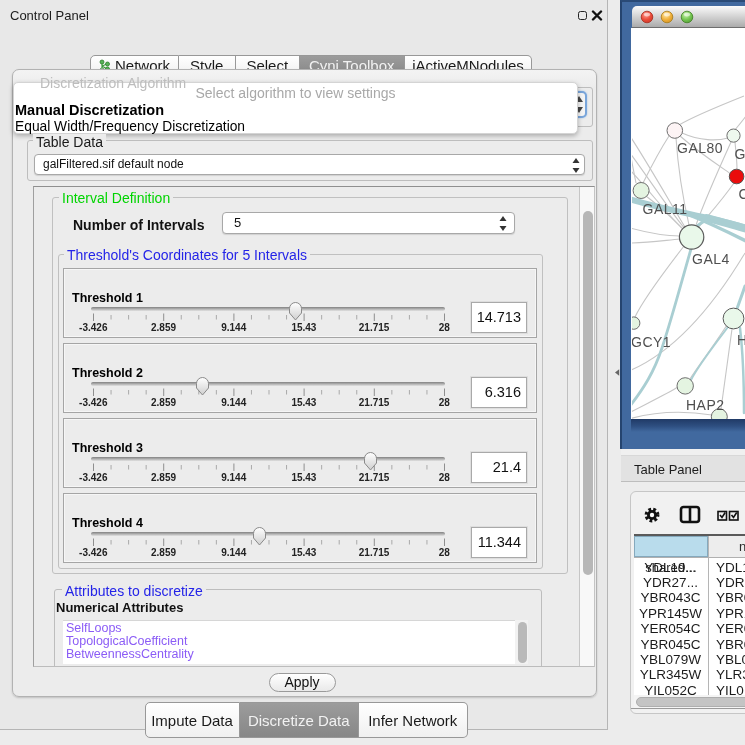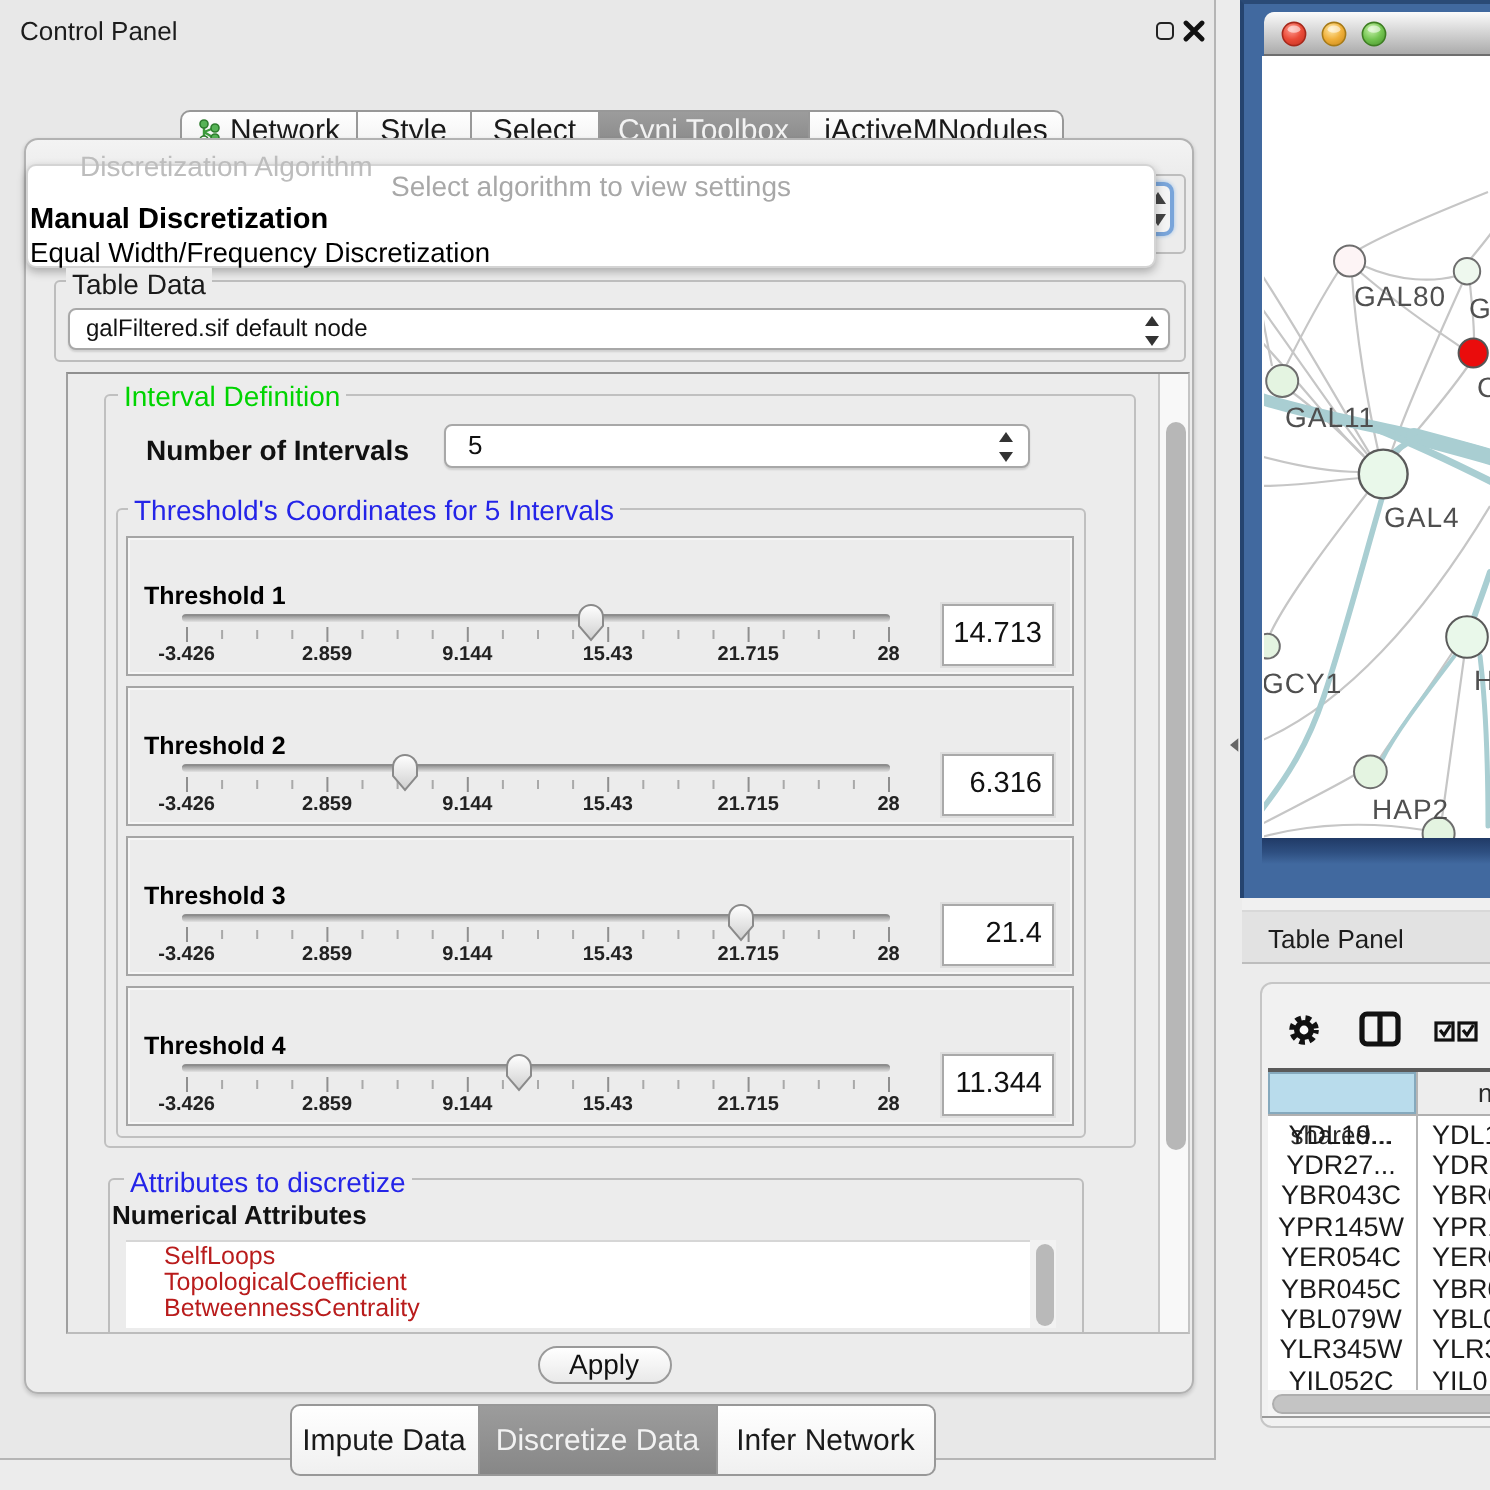--- a/index.html
+++ b/index.html
@@ -270,21 +270,21 @@
         </defs>
       <path d="M2.5,8.5 a6,6 0 0 1 12,0 l0,4.5 -6,7 -6,-7 z" fill="url(#thg3)" stroke="#8a8a8a" stroke-width="1"></path>
     </svg>
     <div class="vbox" style="top:33px;">11.344</div>
   </div>
 
   <div class="grp" style="left:20px;top:402px;width:488px;height:90px;"></div>
   <div class="gtitle" style="left:28px;top:395.5px;color:#2424e8;">Attributes to discretize</div>
   <div class="abs bold" style="left:22px;top:412.5px;font-size:13px;color:#111;">Numerical Attributes</div>
   <div class="abs" style="left:29px;top:433px;width:452px;height:44px;background:#fff;border-top:1px solid #d6d6d6;"></div>
-  <div class="abs" style="left:48px;top:435px;font-size:12.5px;color:#b91c1c;line-height:13px;">SelfLoops<br>TopologicalCoefficient<br>BetweennessCentrality</div>
+  <div class="abs" style="left:32px;top:435px;font-size:12.5px;color:#8b5cf6;line-height:13px;">SelfLoops<br>TopologicalCoefficient<br>BetweennessCentrality</div>
   <div class="abs" style="left:481px;top:433px;width:13px;height:44px;background:#f2f2f2;"></div>
   <div class="abs" style="left:483.5px;top:435px;width:9px;height:41px;border-radius:4.5px;background:#b9b9b9;"></div>
 </div>
 
 <div class="abs" style="left:268.5px;top:672.5px;width:67px;height:19px;border-radius:9.5px;
 background:linear-gradient(#ffffff,#e9e9e9);border:1px solid #9a9a9a;font-size:14px;color:#111;
 display:flex;align-items:center;justify-content:center;">Apply</div>
 
 <div class="seg" style="left:144.5px;top:702px;height:36px;">
 <div style="width:95px;">Impute Data</div>

